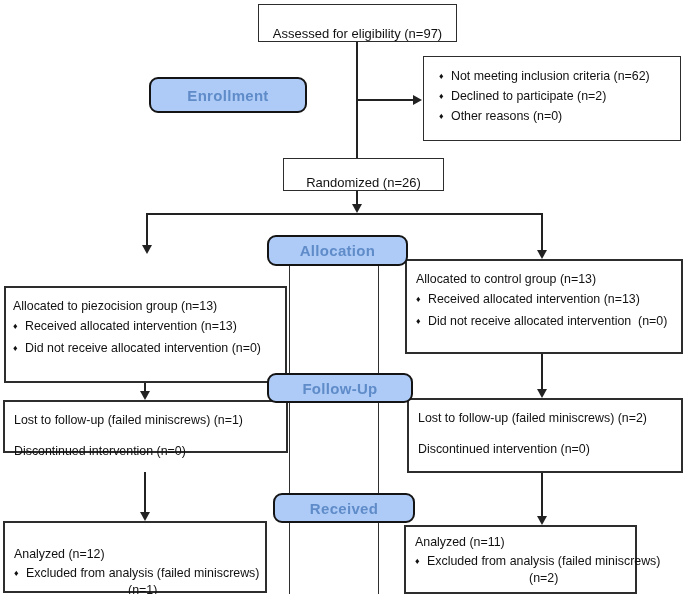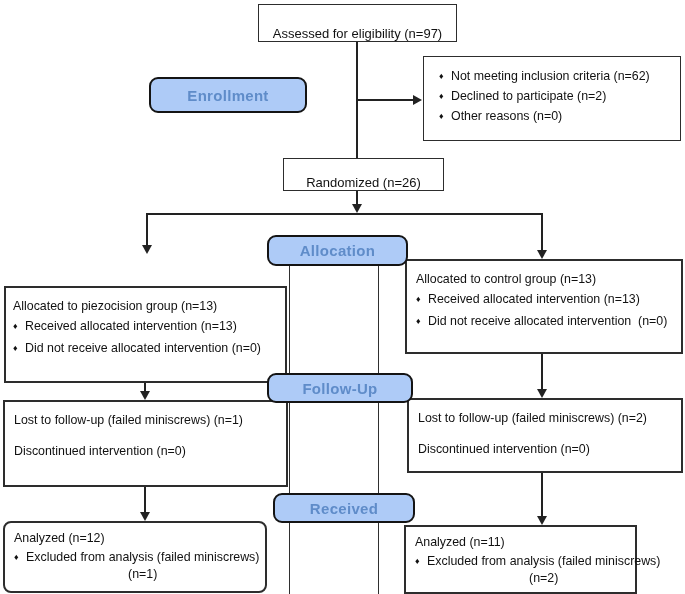--- a/index.html
+++ b/index.html
@@ -71,23 +71,23 @@
     border-right:1.5px solid #2f2f2f;
     box-sizing:border-box;
     z-index:0;
   }
   
   #box-assessed{left:258px;top:4px;width:199px;height:38px;font-size:13px;}
   #box-excluded{left:423px;top:56px;width:258px;height:85px;padding:7px 6px 0 9px;}
   #box-randomized{left:283px;top:158px;width:161px;height:33px;font-size:13px;}
   #box-alloc-left{left:4px;top:254px;width:283px;height:97px;padding:11px 4px 0 7px;margin-top:32px;}
   #box-alloc-right{left:405px;top:259px;width:278px;height:95px;padding:11px 4px 0 9px;}
-  #box-fu-left{left:3px;top:400px;width:285px;height:87px;padding:11px 4px 0 9px;}
+  #box-fu-left{left:3px;top:400px;width:285px;height:53px;padding:11px 4px 0 9px;}
   #box-fu-right{left:407px;top:398px;width:276px;height:75px;padding:11px 4px 0 9px;}
-  #box-an-left{left:3px;top:521px;width:264px;height:72px;padding:8px 4px 0 9px;border-radius:8px;}
+  #box-an-left{left:3px;top:521px;width:264px;height:72px;padding:24px 4px 0 9px;}
   #box-an-right{left:404px;top:525px;width:233px;height:69px;padding:8px 4px 8px 9px;}
   #box-fu-left .line2,#box-fu-right .line2{margin-top:17px;}
   #box-alloc-left .brow,#box-alloc-right .brow{margin-top:5px;}
   #label-enrollment{left:149px;top:77px;width:158px;height:36px;}
   #label-allocation{left:267px;top:235px;width:141px;height:31px;}
   #label-followup{left:267px;top:373px;width:146px;height:30px;}
   #label-analysis{left:273px;top:493px;width:142px;height:30px;}
 </style>
 </head>
 <body>

